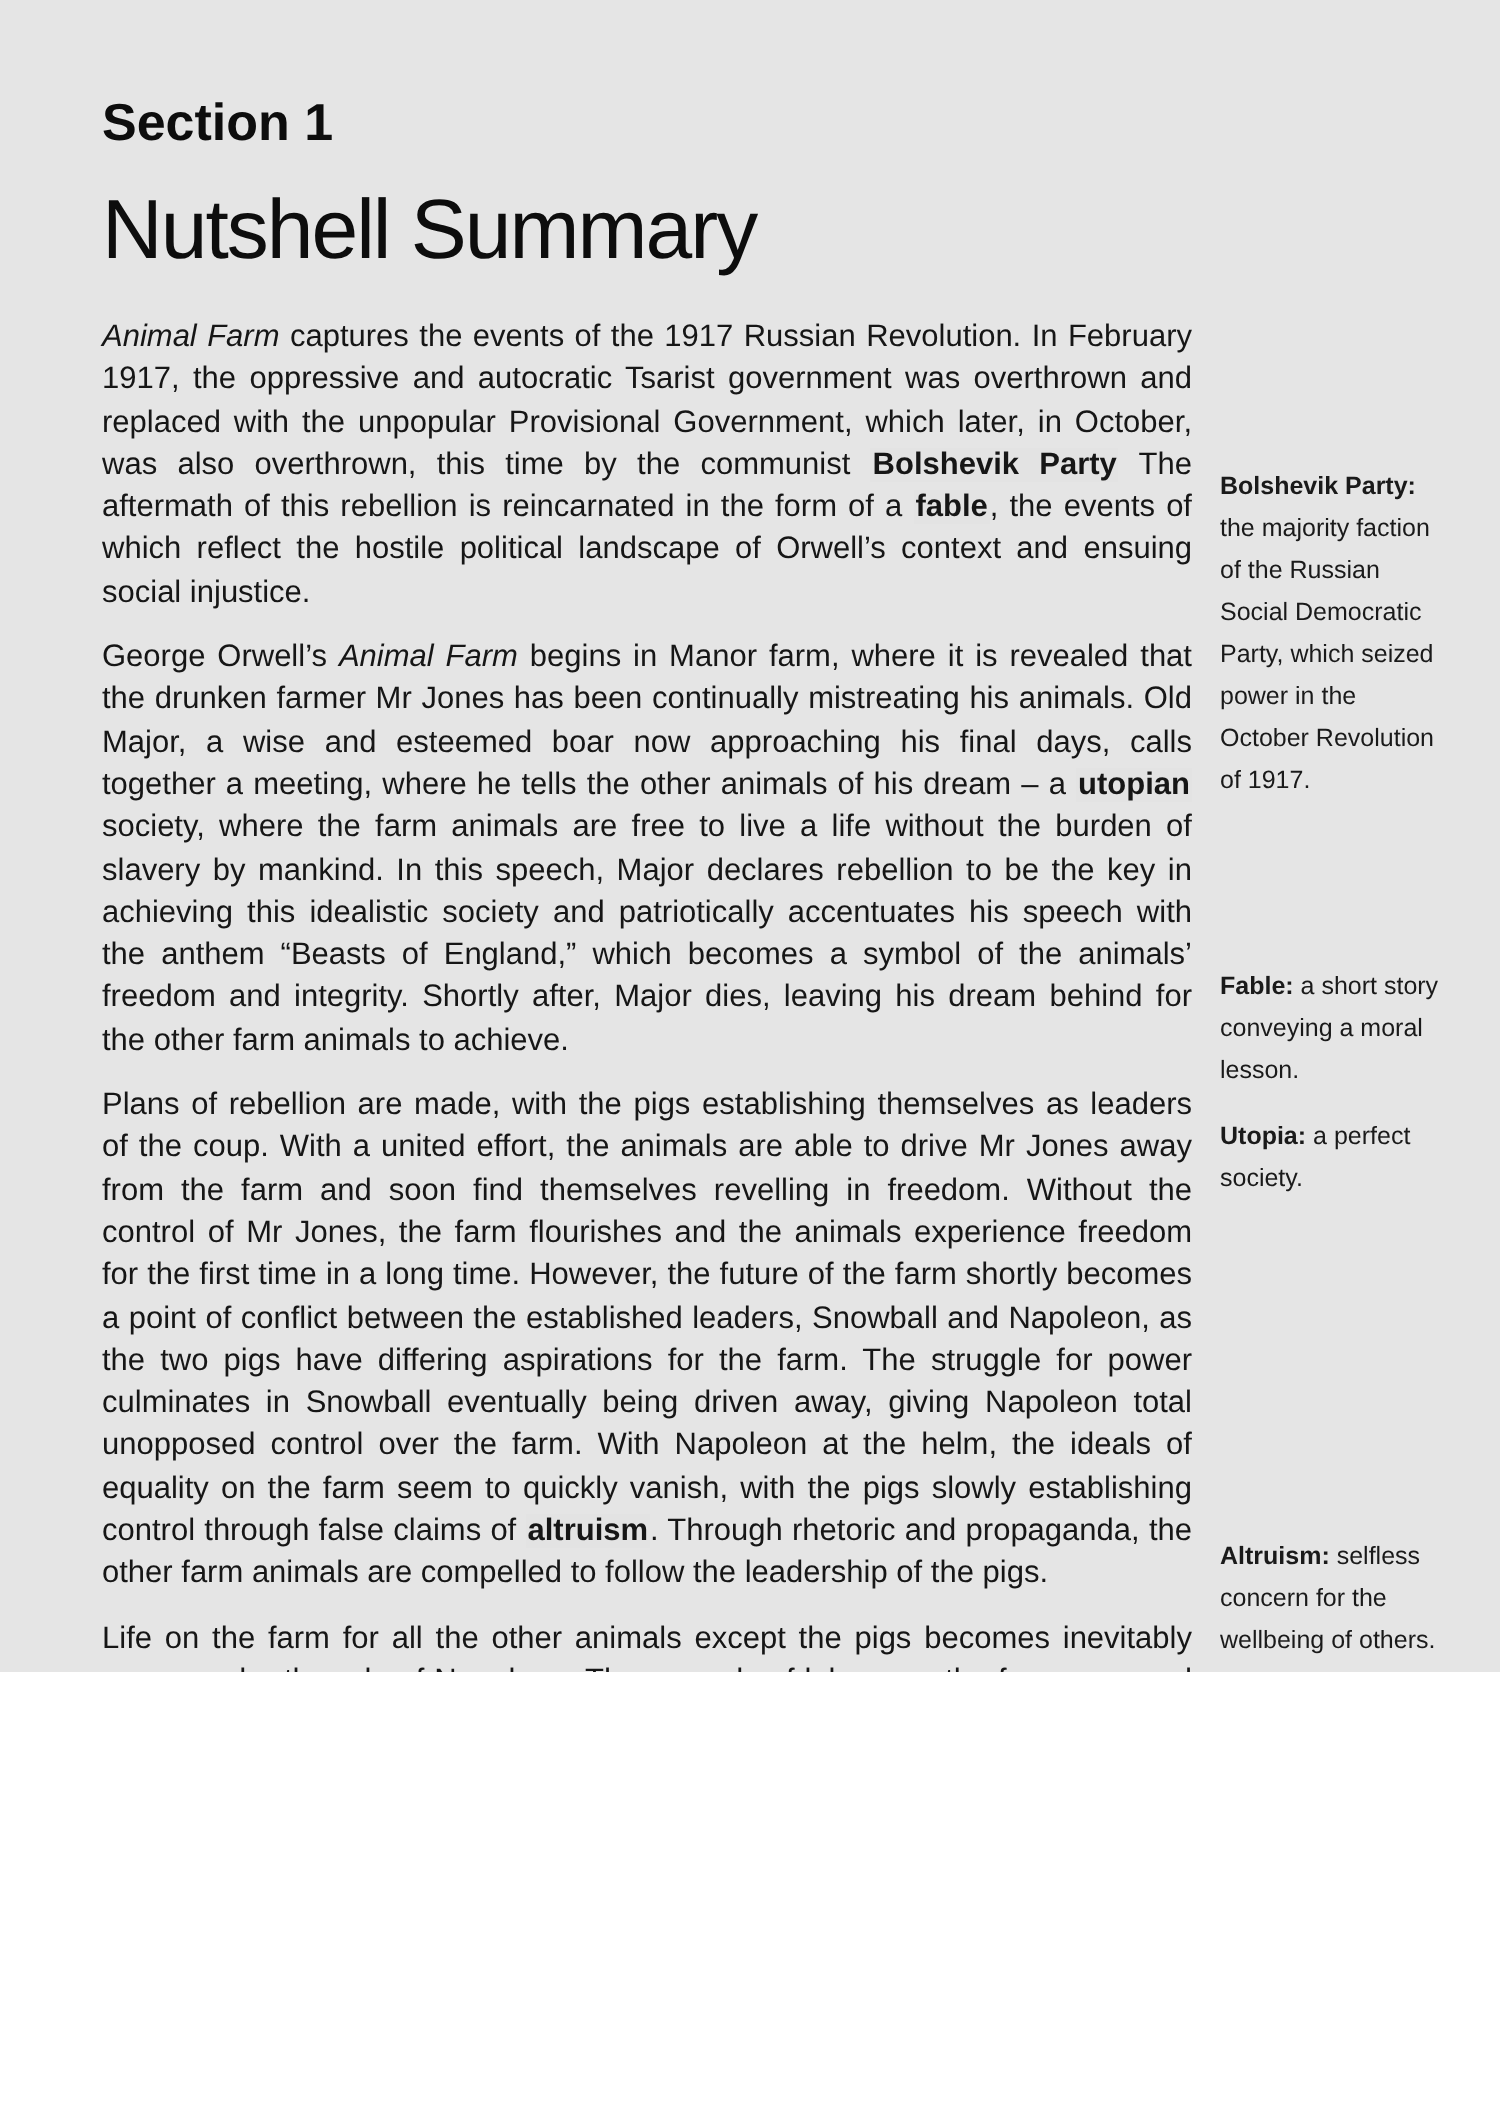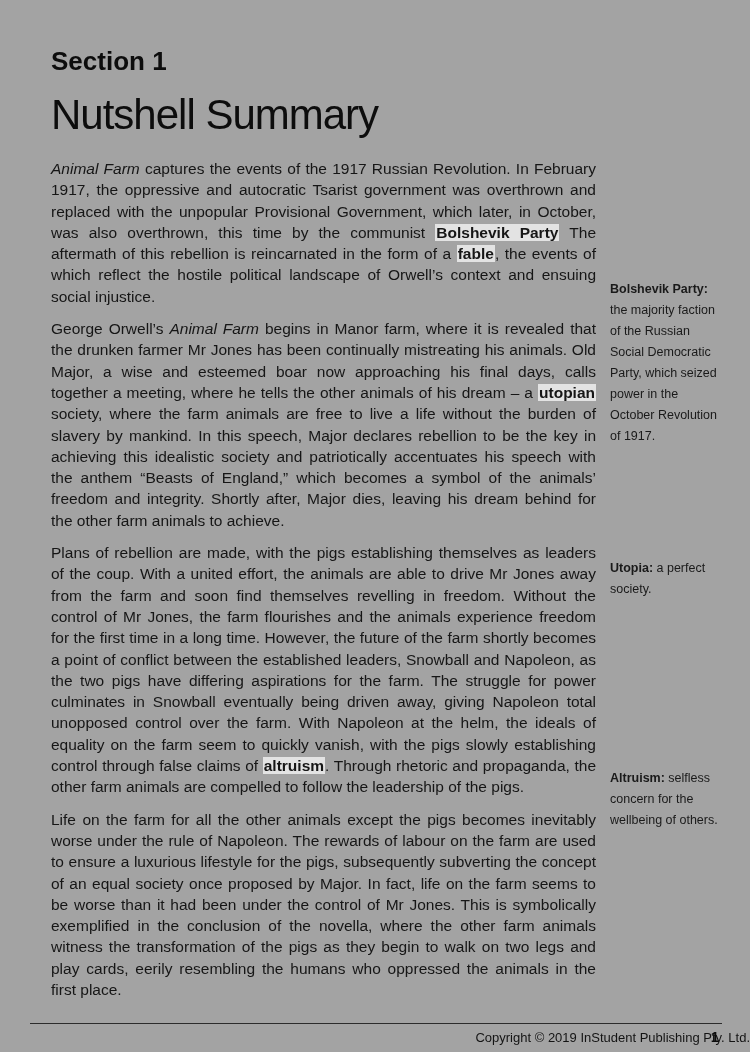--- a/index.html
+++ b/index.html
@@ -1,20 +1,20 @@
 <!DOCTYPE html>
 <html lang="en" style="--hl-color: #e3e3e3;"><head>
 <meta charset="utf-8">
 <style>
   html, body { margin: 0; padding: 0; background: #ffffff; }
   .page {
     position: relative;
     width: 750px;
-    height: 1052px;
-    background: #a3a3a3;
+    height: 836px;
+    background: #e5e5e5;
     font-family: "Liberation Sans", sans-serif;
     color: #111111;
     overflow: hidden;
   }
   .header { padding: 46px 28px 0 51px; }
   .section-label {
     font-size: 26px;
     font-weight: bold;
     color: #0d0d0d;
   }
@@ -53,21 +53,21 @@
   .note {
     position: absolute;
     left: 0;
     width: 112px;
     font-size: 12.5px;
     line-height: 21px;
     color: #1a1a1a;
     text-align: left;
   }
   .note .term { font-weight: bold; }
-  .note-1 { top: 233px; margin-top: 46px; }
+  .note-1 { top: 233px; }
   .note-2 { top: 483px; }
   .note-3 { top: 558px; }
   .note-4 { top: 768px; }
   .footer-rule {
     position: absolute;
     left: 30px;
     right: 28px;
     top: 1023px;
     height: 1px;
     background: #2b2b2b;
@@ -109,20 +109,21 @@
 
       <p class="para"><span>Plans of rebellion are made, with the pigs establishing themselves as leaders of the coup. With a united effort, the animals are able to drive Mr Jones away from the farm and soon find themselves revelling in freedom. Without the control of Mr Jones, the farm flourishes and the animals experience freedom for the first time in a long time. However, the future of the farm shortly becomes a point of conflict between the established leaders, Snowball and Napoleon, as the two pigs have differing aspirations for the farm. The struggle for power culminates in Snowball eventually being driven away, giving Napoleon total unopposed control over the farm. With Napoleon at the helm, the ideals of equality on the farm seem to quickly vanish, with the pigs slowly establishing control through false claims of </span><span class="hl">altruism</span><span>. Through rhetoric and propaganda, the other farm animals are compelled to follow the leadership of the pigs.</span></p>
 
       <p class="para"><span>Life on the farm for all the other animals except the pigs becomes inevitably worse under the rule of Napoleon. The rewards of labour on the farm are used to ensure a luxurious lifestyle for the pigs, subsequently subverting the concept of an equal society once proposed by Major. In fact, life on the farm seems to be worse than it had been under the control of Mr Jones. This is symbolically exemplified in the conclusion of the novella, where the other farm animals witness the transformation of the pigs as they begin to walk on two legs and play cards, eerily resembling the humans who oppressed the animals in the first place.</span></p>
 
     </div>
   </div>
 
   <aside class="margin-col">
     <div class="note note-1"><span class="term">Bolshevik Party:</span><span> the majority faction of the Russian Social Democratic Party, which seized power in the October Revolution of 1917.</span></div>
+    <div class="note note-2"><span class="term">Fable:</span><span> a short story conveying a moral lesson.</span></div>
     <div class="note note-4"><span class="term">Altruism:</span><span> selfless concern for the wellbeing of others.</span></div>
     <div class="note note-3"><span class="term">Utopia:</span><span> a perfect society.</span></div>
   </aside>
 
   <div class="footer-rule"></div>
   <div class="copyright">Copyright © 2019 InStudent Publishing Pty. Ltd.</div>
   <div class="page-num">1</div>
 
 </div>
 

